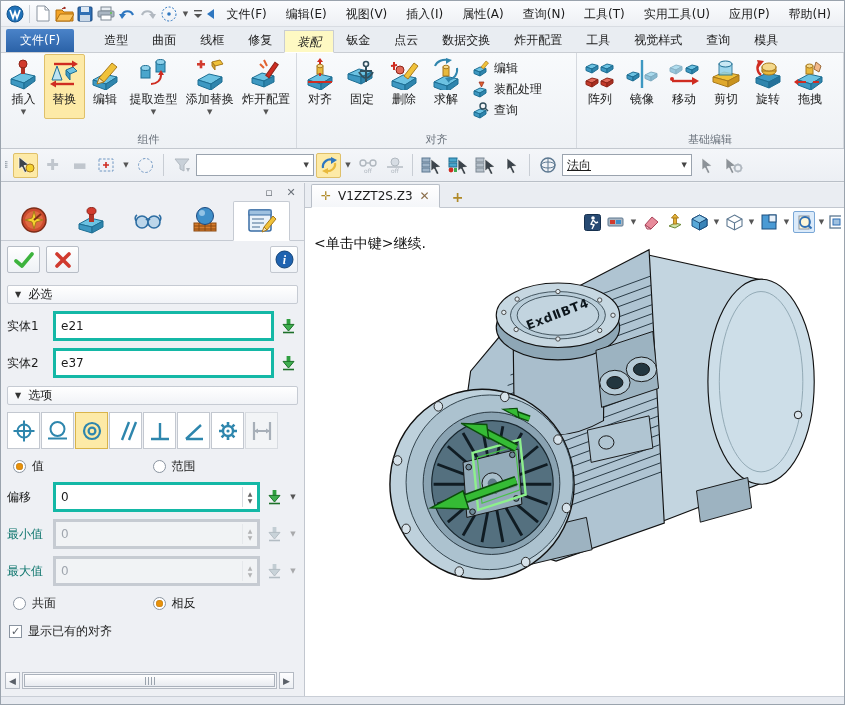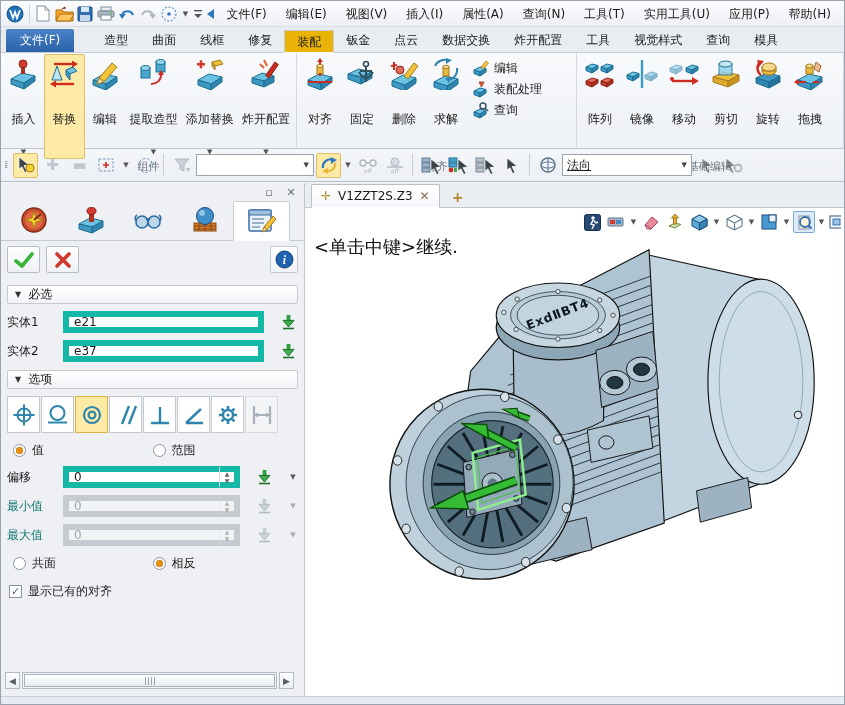--- a/index.html
+++ b/index.html
@@ -10,28 +10,28 @@
   .menubar { height:26px; display:flex; align-items:center; background:linear-gradient(#fbfcfe,#edf0f4); border-bottom:1px solid #d8dce2; padding:0 4px; gap:1px; }
   .qa { width:24px; height:22px; display:flex; align-items:center; justify-content:center; }
   .qa.narrow { width:14px; }
   .mb-sep { width:1px; height:18px; background:#ccd1d8; margin:0 3px; }
   .menu-item { padding:0 9px; height:22px; line-height:22px; white-space:nowrap; }
 
   
   .tabrow { height:26px; display:flex; align-items:flex-end; background:#e9edf2; border-bottom:1px solid #c9cdd3; padding-left:5px; }
   .file-tab { background:linear-gradient(#4a83c9,#2b62a7); color:#fff; padding:0 14px; height:23px; line-height:23px; border-radius:2px 2px 0 0; margin-right:18px; }
   .rtab { padding:0 12px; height:23px; line-height:23px; white-space:nowrap; }
-  .rtab.active { background:#eab308; border:1px solid #c9cdd3; border-bottom:1px solid #fff; margin-bottom:-1px; }
+  .rtab.active { background:#fef9c3; border:1px solid #c9cdd3; border-bottom:1px solid #fff; margin-bottom:-1px;font-style:italic; }
 
   
   .ribbon { height:96px; background:linear-gradient(#f8fafc,#eef1f5); border-bottom:1px solid #c3c8cf; display:flex; }
   .rgroup { border-right:1px solid #d5d9df; display:flex; flex-direction:column; padding:1px 2px 0; }
   .rgroup-body { display:flex; flex:1; align-items:flex-start; }
   .rgroup-label { text-align:center; color:#6a727c; font-size:11px; height:16px; line-height:15px; }
-  .rbtn { width:42px; display:flex; flex-direction:column; align-items:center; padding-top:3px; border:1px solid transparent; border-radius:2px;gap:20px; }
+  .rbtn { width:42px; display:flex; flex-direction:column; align-items:center; padding-top:3px; border:1px solid transparent; border-radius:2px; }
   .rbtn.wide { width:58px; }
   .rbtn.hl { background:#fdeaa7; border-color:#dfc06a; }
   .rbtn .lbl { margin-top:1px; white-space:nowrap; }
   .rbtn .caret { height:10px; font-size:7px; color:#555; line-height:9px; }
   .ric { width:32px; height:32px; }
   .small-col { display:flex; flex-direction:column; gap:4px; padding:6px 4px 0 6px; }
   .sbtn { display:flex; align-items:center; gap:4px; white-space:nowrap; }
   .sic { width:17px; height:17px; }
 
   
@@ -57,23 +57,23 @@
   .wbtn { width:14px; height:13px; display:flex; align-items:center; justify-content:center; font-size:11px; }
   .ptabs { height:58px; display:flex; align-items:flex-end; padding-left:4px; border-bottom:1px solid #c6cbd3; }
   .ptab { width:57px; height:40px; display:flex; align-items:center; justify-content:center; }
   .ptab.active { background:#fff; border:1px solid #c6cbd3; border-bottom:1px solid #fff; margin-bottom:-1px; border-radius:2px 2px 0 0; }
   .pic { width:30px; height:30px; }
   .okrow { height:36px; padding:5px 6px 0; display:flex; gap:6px; }
   .okbtn { width:33px; height:27px; border:1px solid #b7bdc6; background:linear-gradient(#ffffff,#eef1f5); display:flex; align-items:center; justify-content:center; border-radius:2px; }
   .infobtn { margin-left:auto; width:28px; height:27px; border:1px solid #c3c8d0; background:linear-gradient(#ffffff,#f0f3f7); display:flex; align-items:center; justify-content:center; border-radius:2px; }
   .sec { margin:8px 6px 0; height:19px; border:1px solid #c6cbd3; background:linear-gradient(#ffffff,#f1f3f7); display:flex; align-items:center; padding:0 7px; gap:7px; border-radius:2px; }
   .sec .tri { font-size:8px; color:#333; }
-  .frow { margin:7px 6px 0; display:flex; align-items:center; gap:14px; }
+  .frow { margin:7px 6px 0; display:flex; align-items:center; gap:4px; }
   .flabel { width:42px; flex:none; white-space:nowrap; }
-  .fin { flex:1; height:22px; border:6px solid #14b8a6; background:#fff; display:flex; align-items:center; padding:0 5px; }
+  .fin { flex:1; height:30px; border:3px solid #14b8a6; background:#fff; display:flex; align-items:center; padding:0 5px; }
   .fin.spin { padding-right:0; }
   .spinner { margin-left:auto; width:15px; height:20px; display:flex; flex-direction:column; align-items:center; justify-content:center; color:#666; font-size:6px; line-height:7px; border-left:1px solid #d7dbe0; }
   .pickbtn { width:20px; height:22px; display:flex; align-items:center; justify-content:center; flex:none; }
   .dcaret { width:10px; font-size:7px; color:#555; text-align:center; flex:none; }
   .frow.dis .flabel { color:#0f766e; }
   .frow.dis .fin { background:#f1f3f5; border-color:#c6cbd2; color:#a0a6ae; }
   .frow.dis .pickbtn, .frow.dis .dcaret, .frow.dis .spinner { opacity:.45; }
   .cons-row { margin:7px 6px 0; display:flex; gap:1px; }
   .cbtn { width:33px; height:37px; border:1px solid #c3c8d0; background:#fff; display:flex; align-items:center; justify-content:center; }
   .cbtn.sel { background:#fdeaa7; border-color:#d9b44a; }
@@ -91,21 +91,21 @@
   .gb { width:1px; height:8px; background:#9aa3ad; }
 
   
   .viewport { flex:1; background:#fff; position:relative; display:flex; flex-direction:column; }
   .doctabs { height:25px; background:#eaedf2; border-bottom:1px solid #c2c7cf; display:flex; align-items:flex-end; }
   .dtab { margin-left:6px; background:linear-gradient(#ffffff,#f4f6f9); border:1px solid #b9bfc8; border-bottom:1px solid #fff; height:24px; margin-bottom:-1px; display:flex; align-items:center; padding:0 9px; gap:7px; border-radius:2px 2px 0 0; }
   .dtab .pin { color:#b08a28; font-weight:bold; }
   .dtab .close { color:#8a6d4a; font-size:12px; }
   .newtab { margin-left:12px; color:#b08a28; font-weight:bold; font-size:14px; padding-bottom:2px; }
   .canvas { flex:1; position:relative; overflow:hidden; }
-  .hint { position:absolute; left:9px; top:27px; font-size:18px; color:#111; }
+  .hint { position:absolute; left:9px; top:27px; font-size:14px; color:#111; }
   .vtools { position:absolute; top:3px; right:2px; display:flex; align-items:center; gap:2px; }
   .vbtn { width:22px; height:22px; display:flex; align-items:center; justify-content:center; border:1px solid transparent; border-radius:2px; }
   .vbtn.pressed { background:#dcebfa; border-color:#7aa7d6; }
   .vcaret { font-size:7px; color:#555; width:9px; text-align:center; }
   .model { position:absolute; left:0; top:0; width:541px; height:467px; }
 </style>
 </head>
 <body>
 
 <svg width="0" height="0" style="position:absolute">

